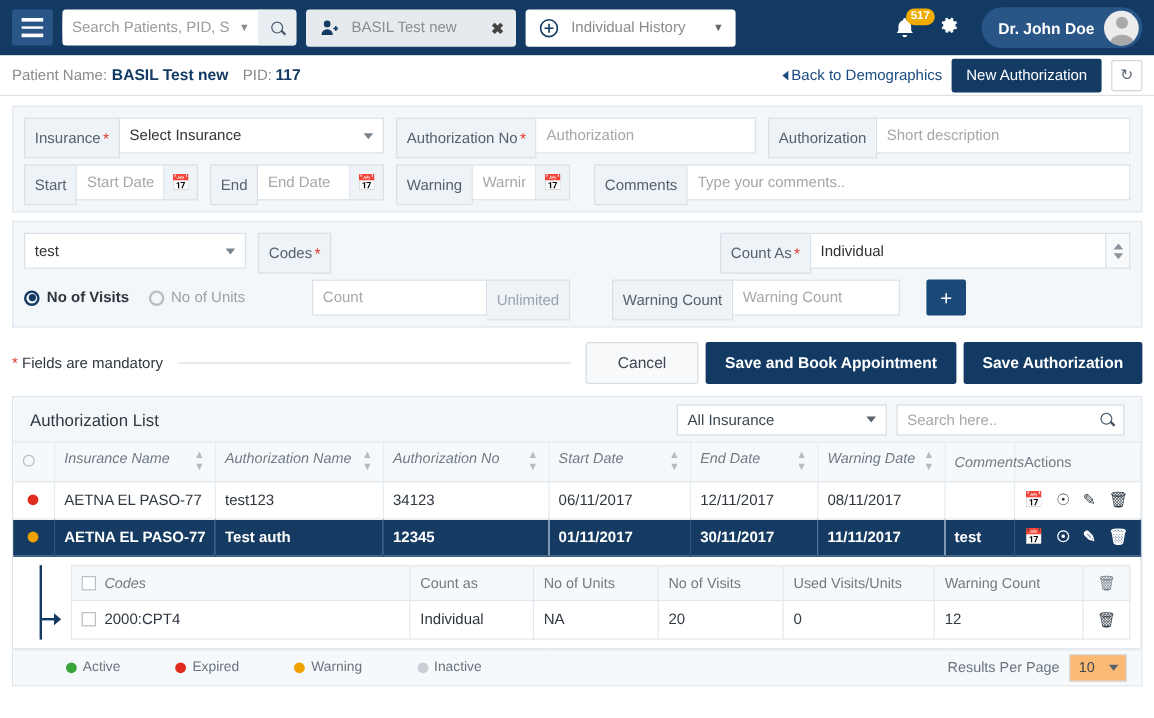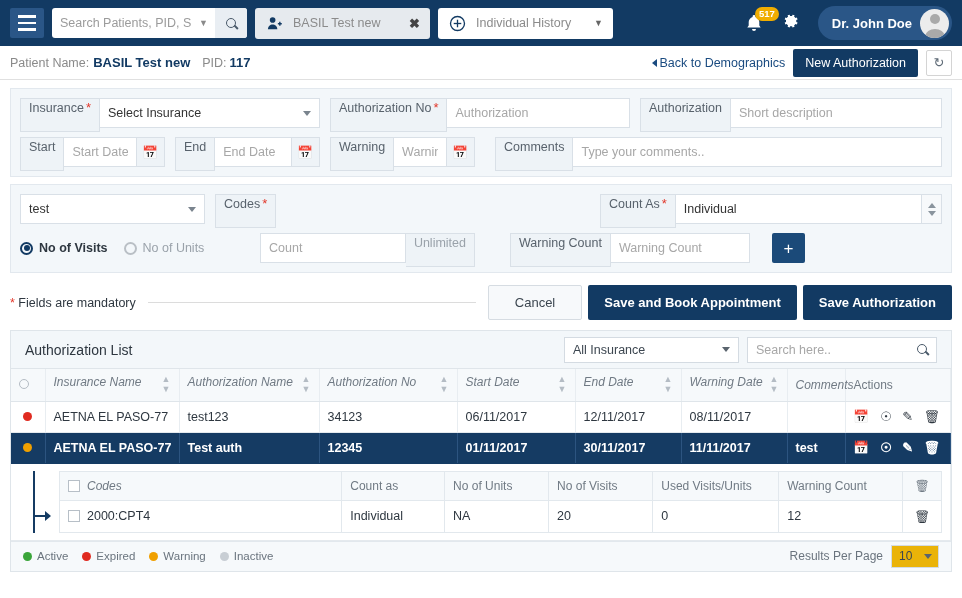--- a/index.html
+++ b/index.html
@@ -155,21 +155,21 @@
     background: #f3f7fa; border: 1px solid #e2e8ee;
     padding: 9px 9px 9px;
   }
   .frow { display: flex; gap: 10px; margin-bottom: 9px; }
   .frow:last-child { margin-bottom: 0; }
 
   .ig { display: flex; align-items: stretch; height: 30px; }
   .ig-label {
     background: #eef3f7; border: 1px solid #d9e0e7;
     font-size: 12.5px; color: #58626c;
-    display: flex; align-items: flex-end; padding: 16px 8px;
+    display: flex; align-items: center; padding: 16px 8px;
     white-space: nowrap;
   }
   .ig-label .req { color: #e2372a; margin-left: 2px; font-size: 13px; }
   .ig-input {
     border: 1px solid #d9e0e7; border-left: none; background: #fff;
     font-size: 12.5px; color: #333; padding: 0 8px;
     outline: none; font-family: "Liberation Sans", sans-serif;
     min-width: 0;
   }
   .ig-input::placeholder { color: #a7a7a7; }
@@ -358,26 +358,26 @@
   }
   .trash-th { width: 40px; text-align: center !important; font-style: normal !important; }
 
   
   .listfoot {
     background: #f6f9fb; height: 30px;
     display: flex; align-items: center; padding: 0 12px;
     border-top: 1px solid #e2e8ed;
   }
   .legend { display: flex; align-items: center; gap: 14px; }
-  .legitem { display: flex; align-items: center; gap: 5px; font-size: 11.5px; color: #6a747e; }
+  .legitem { display: flex; align-items: center; gap: 5px; font-size: 11.5px; color: #6a747e; margin-left: 32px; }
   .foot-right { margin-left: auto; display: flex; align-items: center; gap: 8px; }
   .rpp-label { font-size: 12px; color: #6a747e; }
   .rpp-select {
     position: relative; width: 48px; height: 23px;
-    border: 1px solid #d4dbe2; background: #eab308;
+    border: 1px solid #d4dbe2; background: #fdba74;
     display: flex; align-items: center; padding: 0 16px 0 7px;
     font-size: 12px; color: #3c4650; cursor: pointer;
   }
   .rpp-select .caret2 {
     position: absolute; right: 6px;
     width:0;height:0;border-left:4px solid transparent;
     border-right:4px solid transparent;border-top:5px solid #5a646e;
   }
 </style>
 </head>

